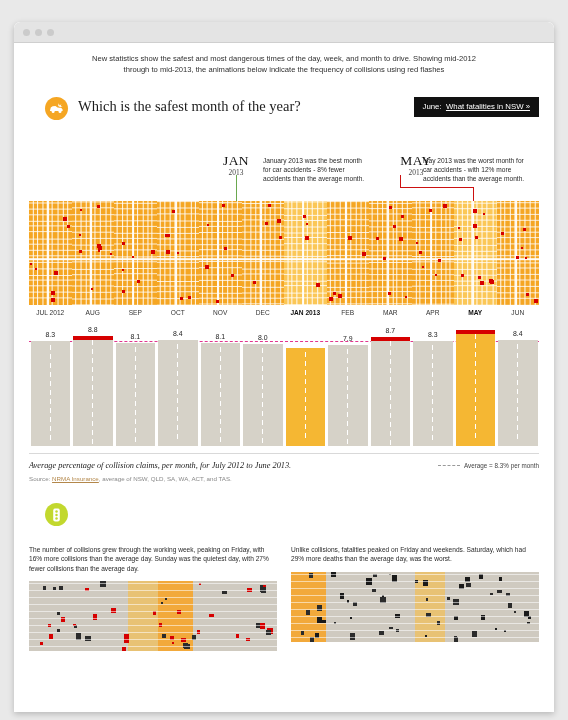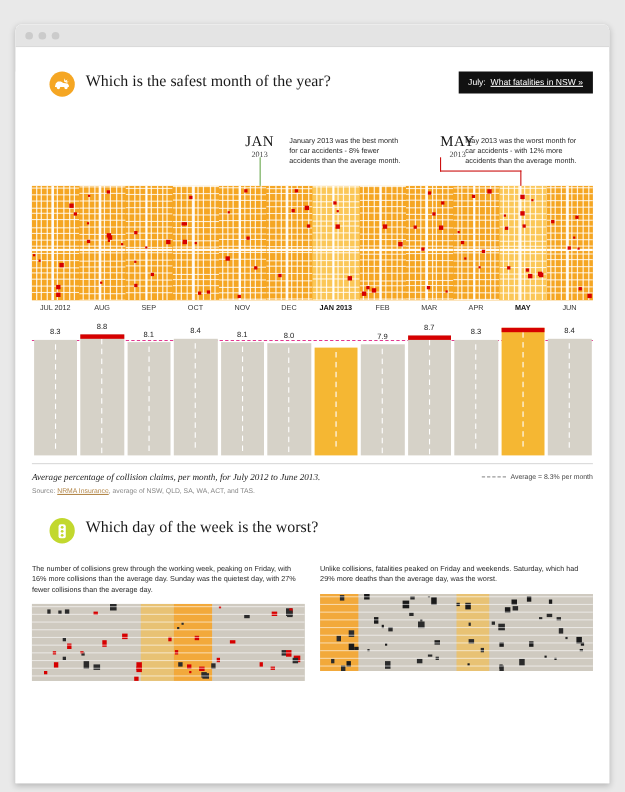--- a/index.html
+++ b/index.html
@@ -270,33 +270,34 @@
   <div class="window">
 
     <div class="titlebar">
       <div class="dot"></div>
       <div class="dot"></div>
       <div class="dot"></div>
     </div>
 
     <div class="content">
 
+      <div class="standfirst">New statistics show the safest and most dangerous times of the day, week, and month to drive. Showing mid-2012 through to mid-2013, the animations below indicate the frequency of collisions using red flashes</div>
 
       <div class="sec-head">
         <div class="badge">
           <svg width="15" height="11" viewBox="0 0 15 11">
             <path d="M1 7.5 L1.8 4.6 L3.6 3.2 L6.4 3.0 L8.6 4.5 L12.4 5.0 L13.6 6.4 L13.6 8.0 L1 8.0 Z" fill="#ffffff"></path>
             <circle cx="4.1" cy="8.6" r="1.5" fill="#ffffff"></circle>
             <circle cx="11.0" cy="8.6" r="1.5" fill="#ffffff"></circle>
             <path d="M9.6 0.2 L10.6 2.4 L12.4 1.2 L11.6 3.2 L13.6 3.4 L11.6 4.2 L9.2 3.0 Z" fill="#ffffff"></path>
           </svg>
         </div>
         <div class="sec-title">Which is the safest month of the year?</div>
         <div class="next-btn">
-          <span class="lbl">July:</span>
+          <span class="lbl">June:</span>
           &nbsp;<span class="lnk">What fatalities in NSW »</span>
         </div>
       </div>
 
       <div class="callouts">
 
         <div class="mon-label" style="left:198px; top:14px; width:48px;">
           <span class="m">JAN</span>
           <span class="y">2013</span>
         </div>
@@ -1035,21 +1036,20 @@
 
       <div class="sec-head" style="margin-top:16px;">
         <div class="badge green">
           <svg width="9" height="14" viewBox="0 0 9 14">
             <rect x="1.2" y="0.6" width="6.6" height="12.8" rx="2" fill="#ffffff"></rect>
             <circle cx="4.5" cy="3.4" r="1.25" fill="#c2d82e"></circle>
             <circle cx="4.5" cy="7.0" r="1.25" fill="#c2d82e"></circle>
             <circle cx="4.5" cy="10.6" r="1.25" fill="#c2d82e"></circle>
           </svg>
         </div>
-        <div class="sec-title">Which day of the week is the worst?</div>
       </div>
 
       <div class="twocol">
         <div class="col">
           <p>The number of collisions grew through the working week, peaking on Friday, with 16% more collisions than the average day. Sunday was the quietest day, with 27% fewer collisions than the average day.</p>
           <div class="minimap" id="mini-left">
               <div class="band" style="left: 0%; width: 40%; background: rgb(207, 202, 192);"></div>
               <div class="band" style="left: 40%; width: 12%; background: rgb(232, 194, 116);"></div>
               <div class="band" style="left: 52%; width: 14%; background: rgb(242, 169, 59);"></div>
               <div class="band" style="left: 66%; width: 34%; background: rgb(207, 202, 192);"></div>

